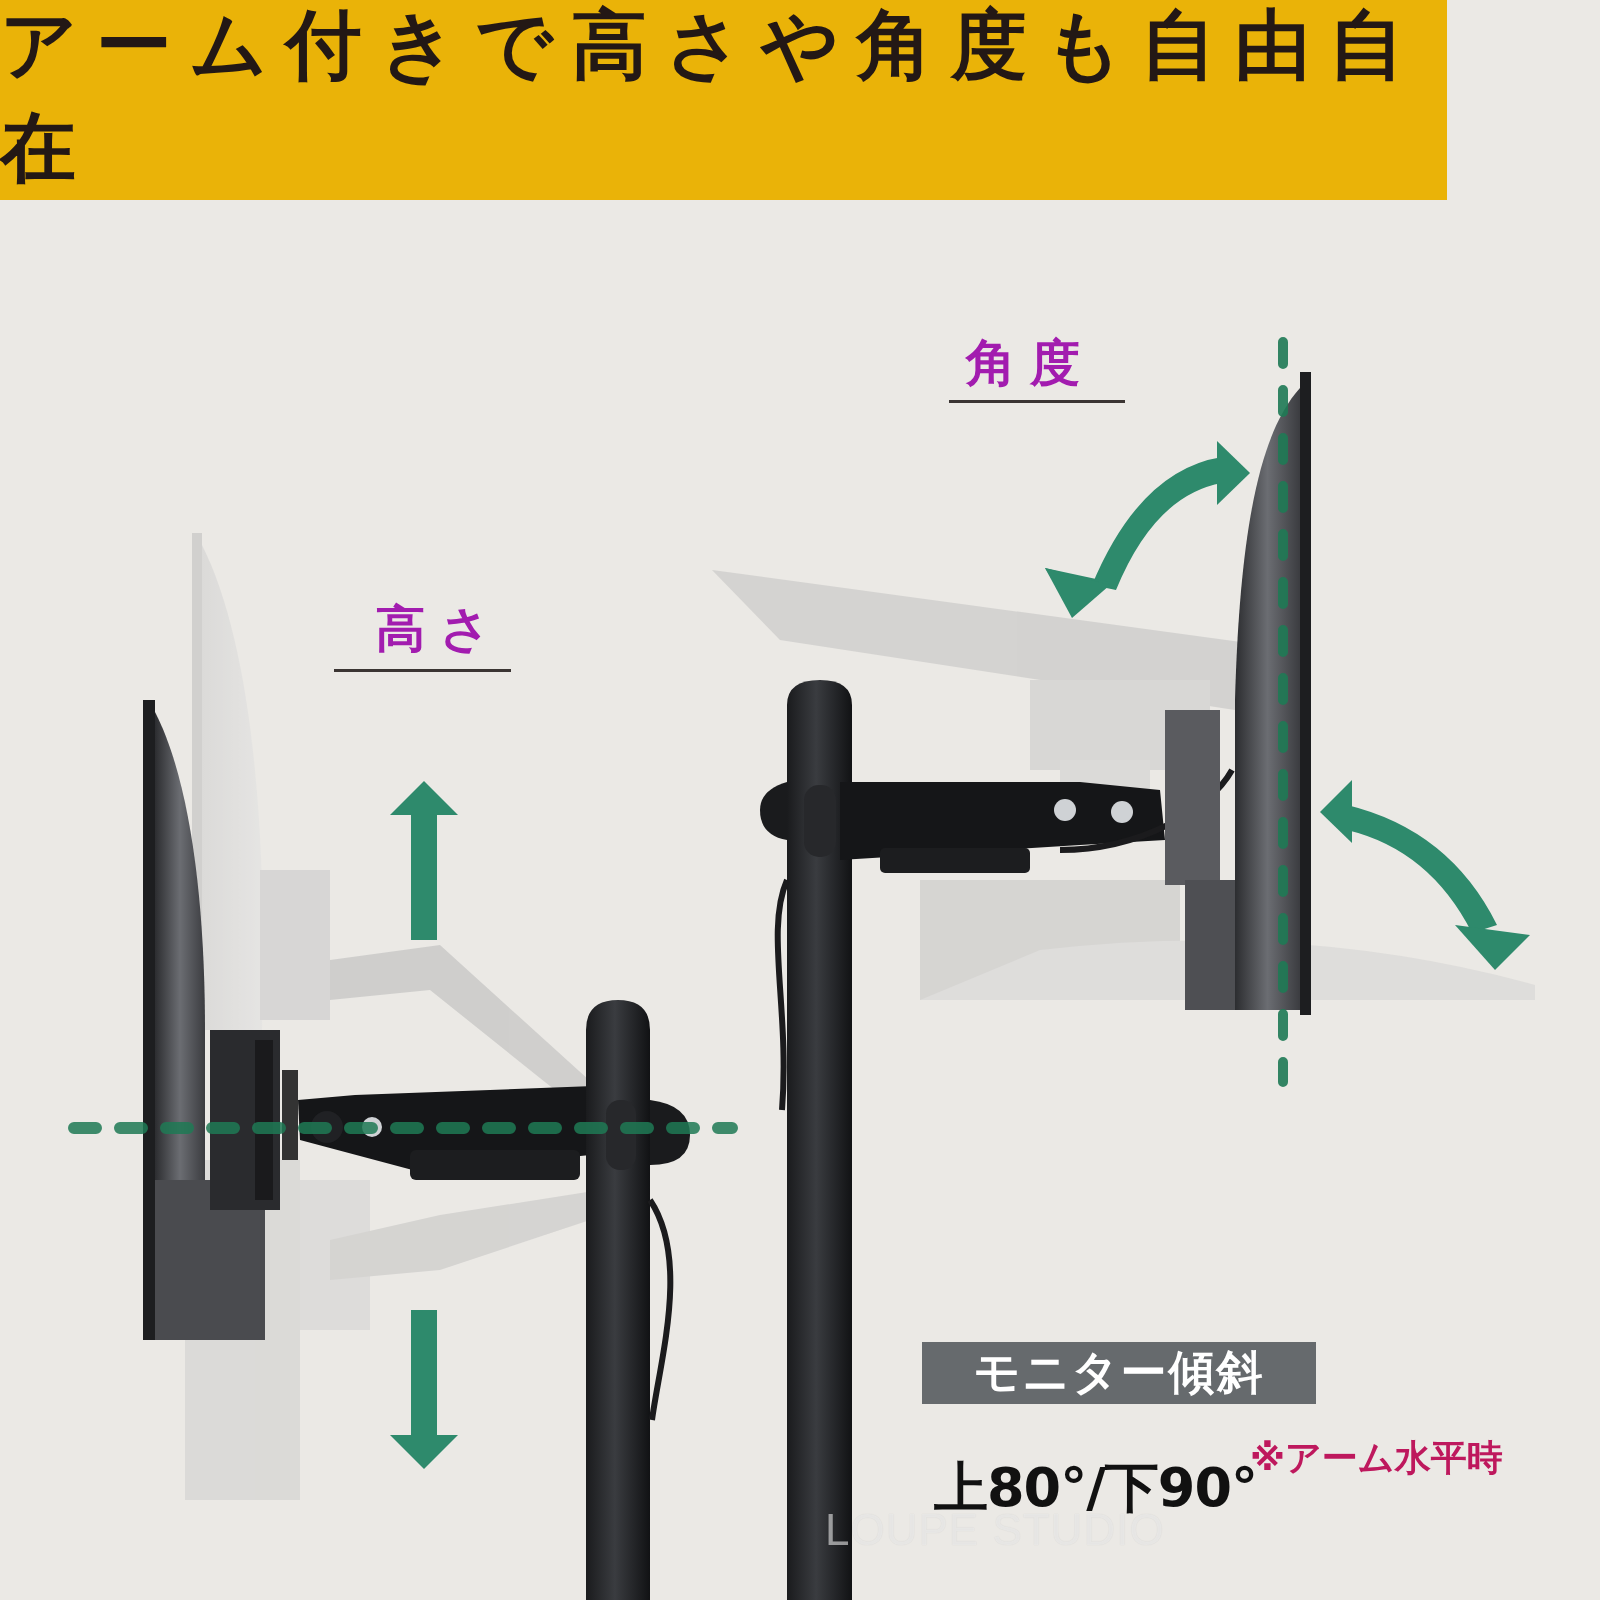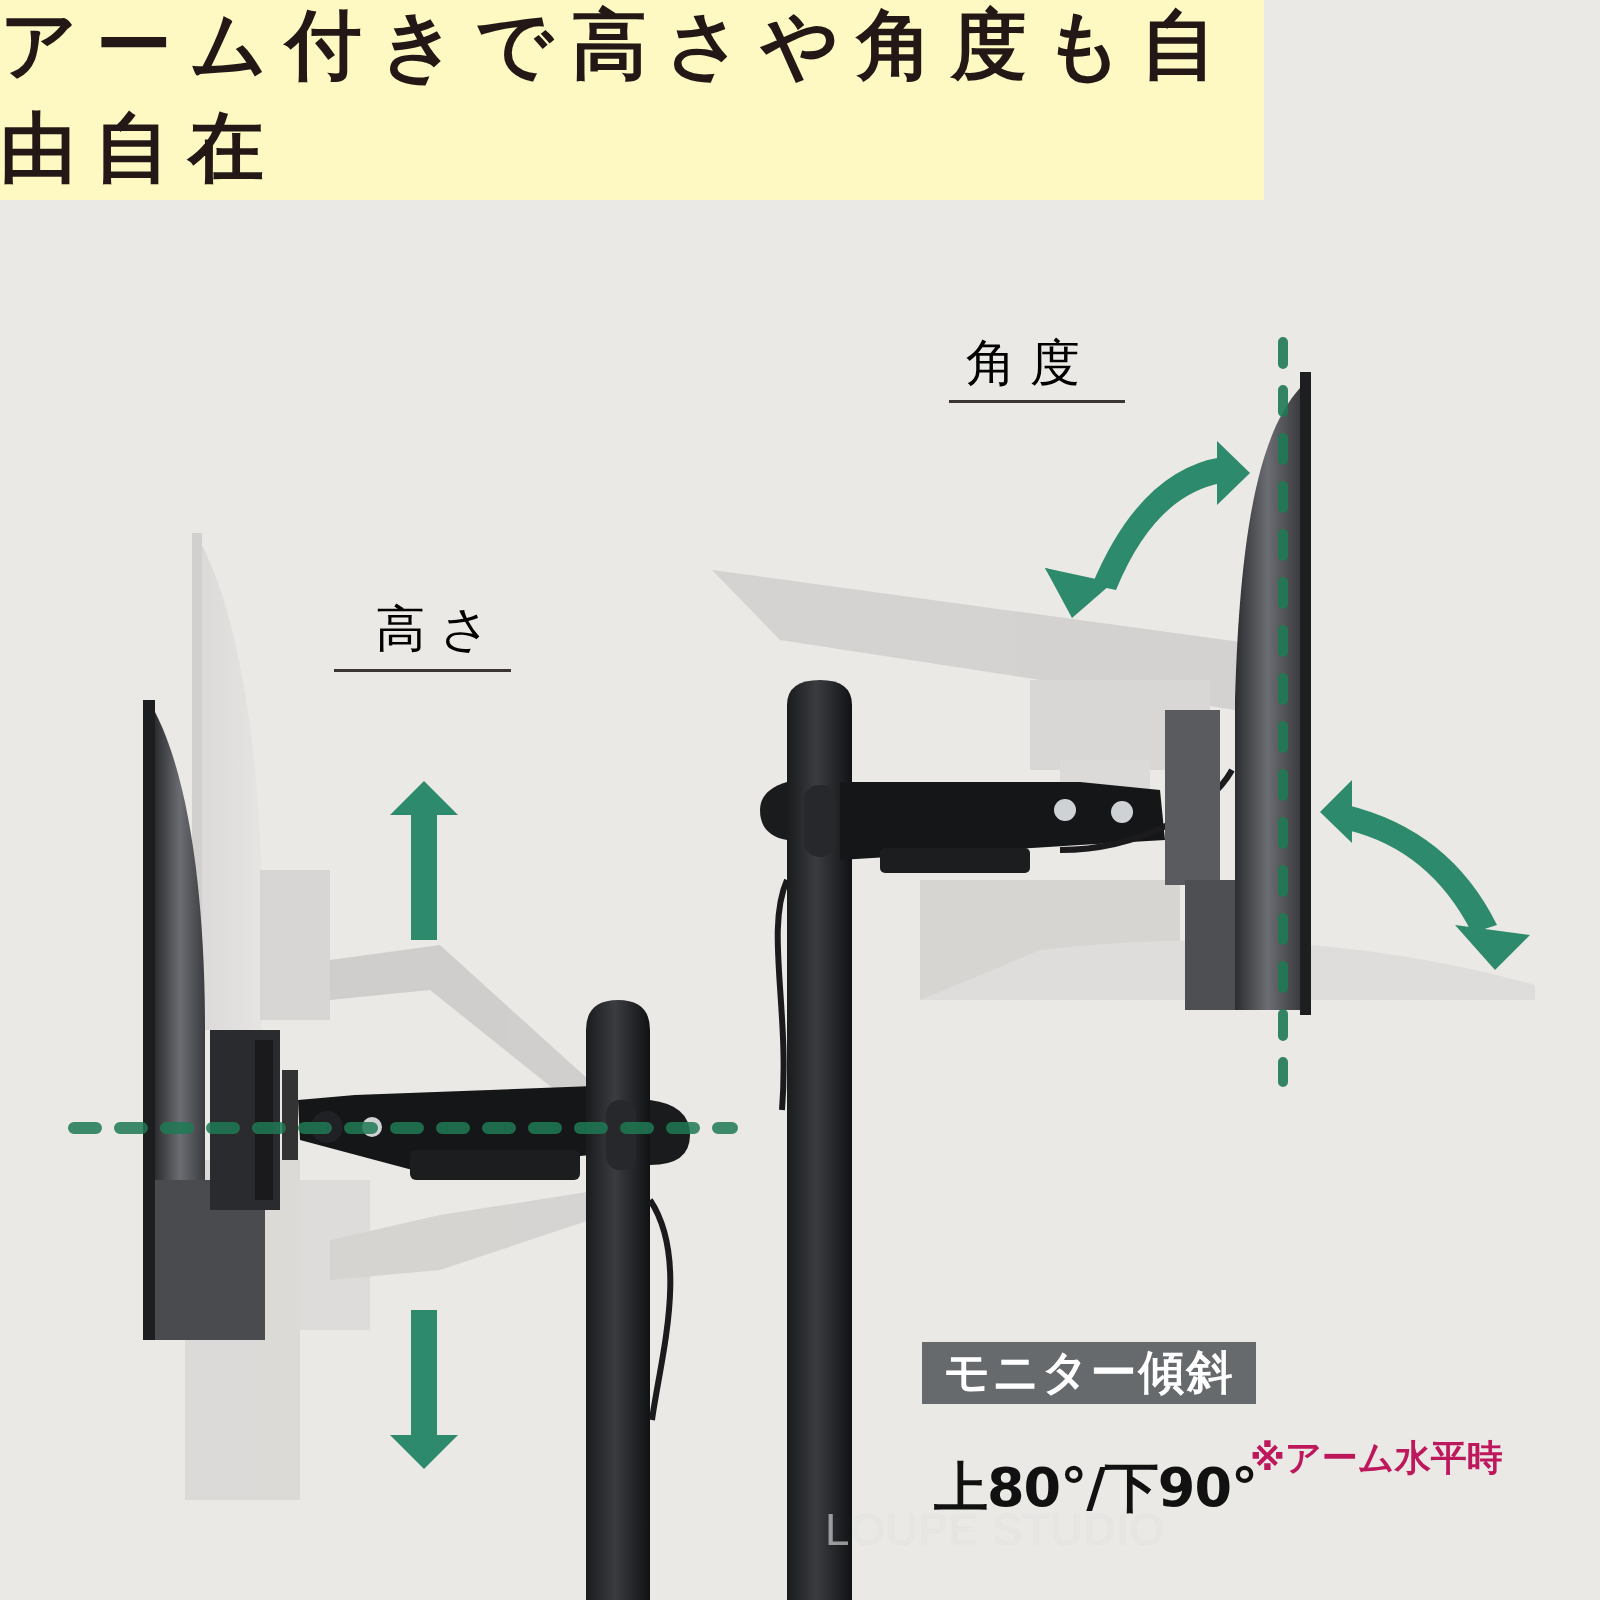--- a/index.html
+++ b/index.html
@@ -1,30 +1,30 @@
 <!DOCTYPE html>
 <html><head>
 <meta charset="utf-8">
 <style>
   html, body { margin: 0; padding: 0; }
   body { width: 1600px; height: 1600px; overflow: hidden; background: #ebe9e5; position: relative;
          font-family: "DejaVu Sans", "Liberation Sans", sans-serif; }
-  .header { position: absolute; left: 0; top: 0; width: 1264px; height: 200px; background: #fef9c3;
+  .header { position: absolute; left: 0; top: 0; width: 1447px; height: 200px; background: #eab308;
             display: flex; align-items: center; justify-content: center; }
   .header-title { font-size: 76px; font-weight: 900; color: #231815; letter-spacing: 18px;
                   transform: translateY(-2px); }
   .stage { position: absolute; left: 0; top: 200px; width: 1600px; height: 1400px; background: #ebe9e5; }
   svg.art { position: absolute; left: 0; top: 0; width: 1600px; height: 1600px; }
-  .label { position: absolute; font-size: 50px; font-weight: 400; color: #000000; letter-spacing: 14px; text-align: center; }
+  .label { position: absolute; font-size: 50px; font-weight: 700; color: #a21caf; letter-spacing: 14px; text-align: center; }
   .label-underline { position: absolute; height: 3px; background: #3b3533; }
   .label-height { left: 355px; top: 596px; width: 170px; }
   .ul-height { left: 334px; top: 669px; width: 177px; }
   .label-angle { left: 940px; top: 330px; width: 180px; }
   .ul-angle { left: 949px; top: 400px; width: 176px; }
-  .spec-badge { position: absolute; left: 922px; top: 1342px; width: 334px; height: 62px; background: #666a6d;
+  .spec-badge { position: absolute; left: 922px; top: 1342px; width: 394px; height: 62px; background: #666a6d;
                 color: #ffffff; font-size: 46px; font-weight: 700; display: flex; align-items: center;
                 justify-content: center; letter-spacing: 2px; }
   .spec-range { position: absolute; left: 934px; top: 1420px; font-size: 54px; font-weight: 700; color: #111; letter-spacing: -1px; margin-top: 32px; }
   .spec-note { position: absolute; left: 1250px; top: 1434px; font-size: 36px; font-weight: 700; color: #be185d; }
   .watermark { position: absolute; left: 795px; top: 1505px; font-size: 44px; color: rgba(255,255,255,0.55);
                font-family: "Liberation Sans", sans-serif; letter-spacing: 1px;
                text-shadow: 0 0 1px rgba(0,0,0,0.15); margin-left: 30px; }
 </style>
 </head>
 <body>

